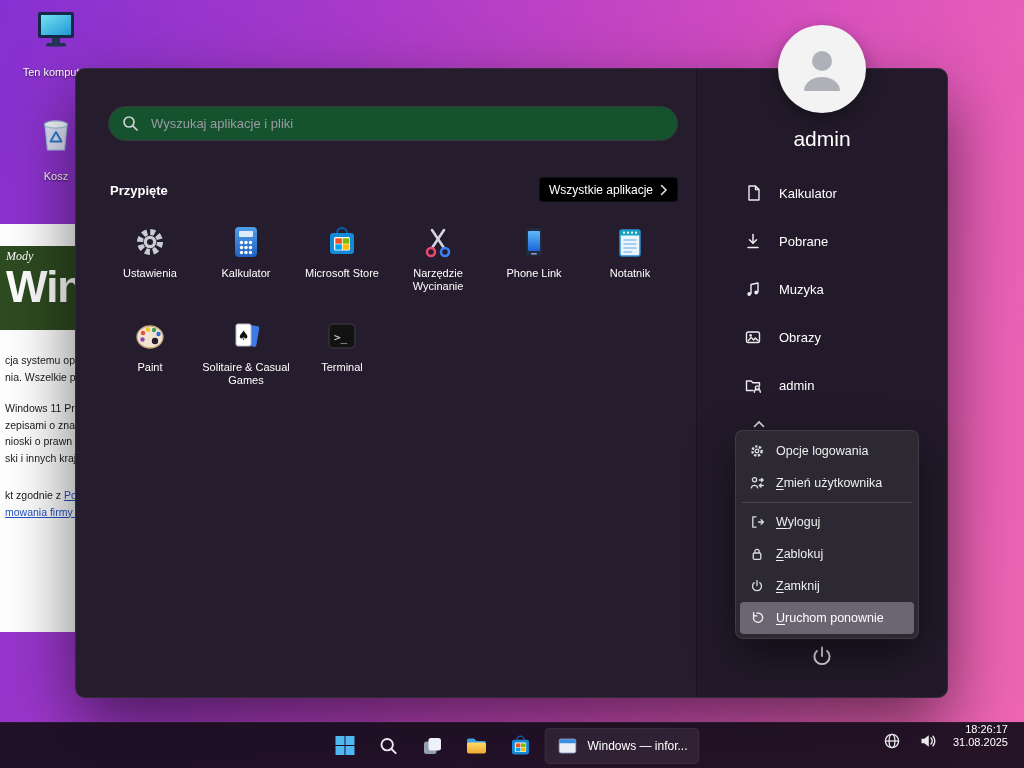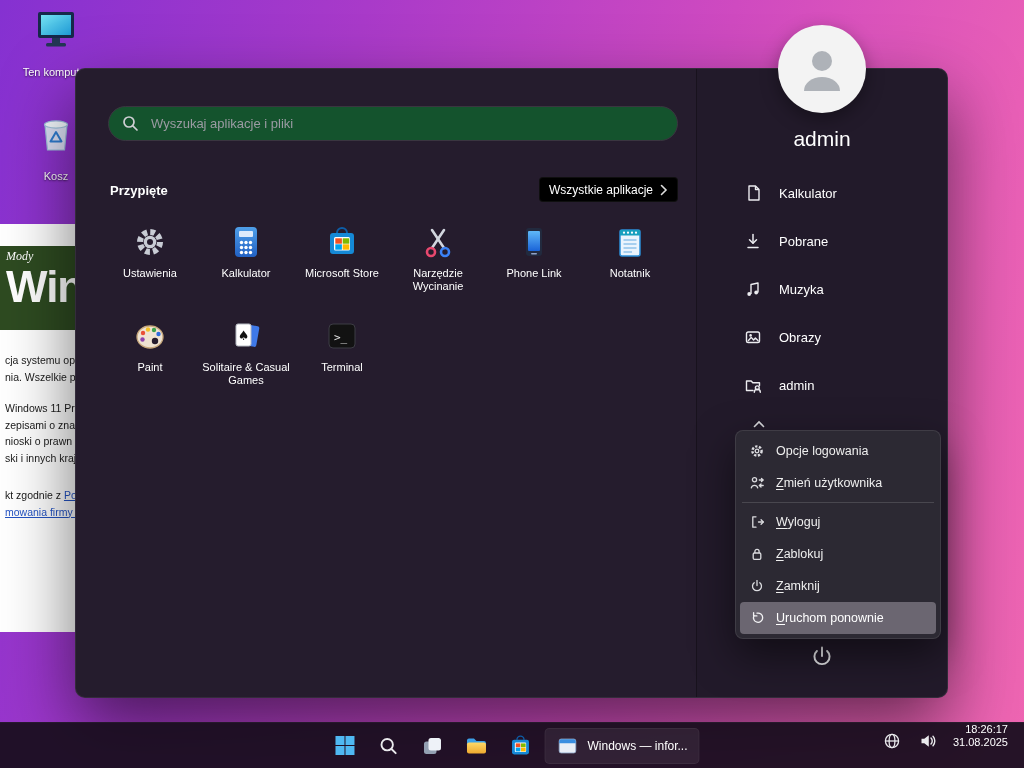--- a/index.html
+++ b/index.html
@@ -50,21 +50,21 @@
   .avatar { position:absolute; left:50%; top:-44px; transform:translateX(-50%); width:88px; height:88px; border-radius:50%;
     background:#f3f3f3; box-shadow:0 6px 18px rgba(0,0,0,.35); display:flex; align-items:center; justify-content:center; cursor:pointer; border:none; }
   .username { position:absolute; top:58px; width:100%; text-align:center; color:#fff; font-size:21px; }
   .folders { position:absolute; top:100px; left:46px; right:8px; }
   .folder-row { height:48px; display:flex; align-items:center; gap:16px; color:#fff; font-size:13px; cursor:pointer; border-radius:4px; }
   .power-btn { position:absolute; bottom:20px; left:50%; transform:translateX(-50%); background:none; border:none;
     width:44px; height:40px; display:flex; align-items:center; justify-content:center; cursor:pointer; border-radius:4px; }
 
   
   .popup-chevron { position:absolute; left:752px; top:419px; }
-  .power-menu { position:absolute; left:735px; top:430px; width:206px; background:#2c2933;
+  .power-menu { position:absolute; left:735px; top:430px; width:184px; background:#2c2933;
     border:1px solid rgba(255,255,255,.09); border-radius:8px; box-shadow:0 16px 40px rgba(0,0,0,.5);
     padding:4px; z-index:6; }
   .pm-item { height:32px; display:flex; align-items:center; gap:11px; padding:0 9px; border-radius:4px;
     color:#efefef; font-size:12.5px; cursor:pointer; }
   .pm-item.hl { background:#6b6671; color:#fff; }
   .pm-sep { height:1px; background:rgba(255,255,255,.14); margin:3px 2px; }
   .u { text-decoration:underline; text-underline-offset:2px; }
 
   
   .taskbar { position:absolute; left:0; right:0; bottom:0; height:46px; background:rgba(24,14,30,.94);

